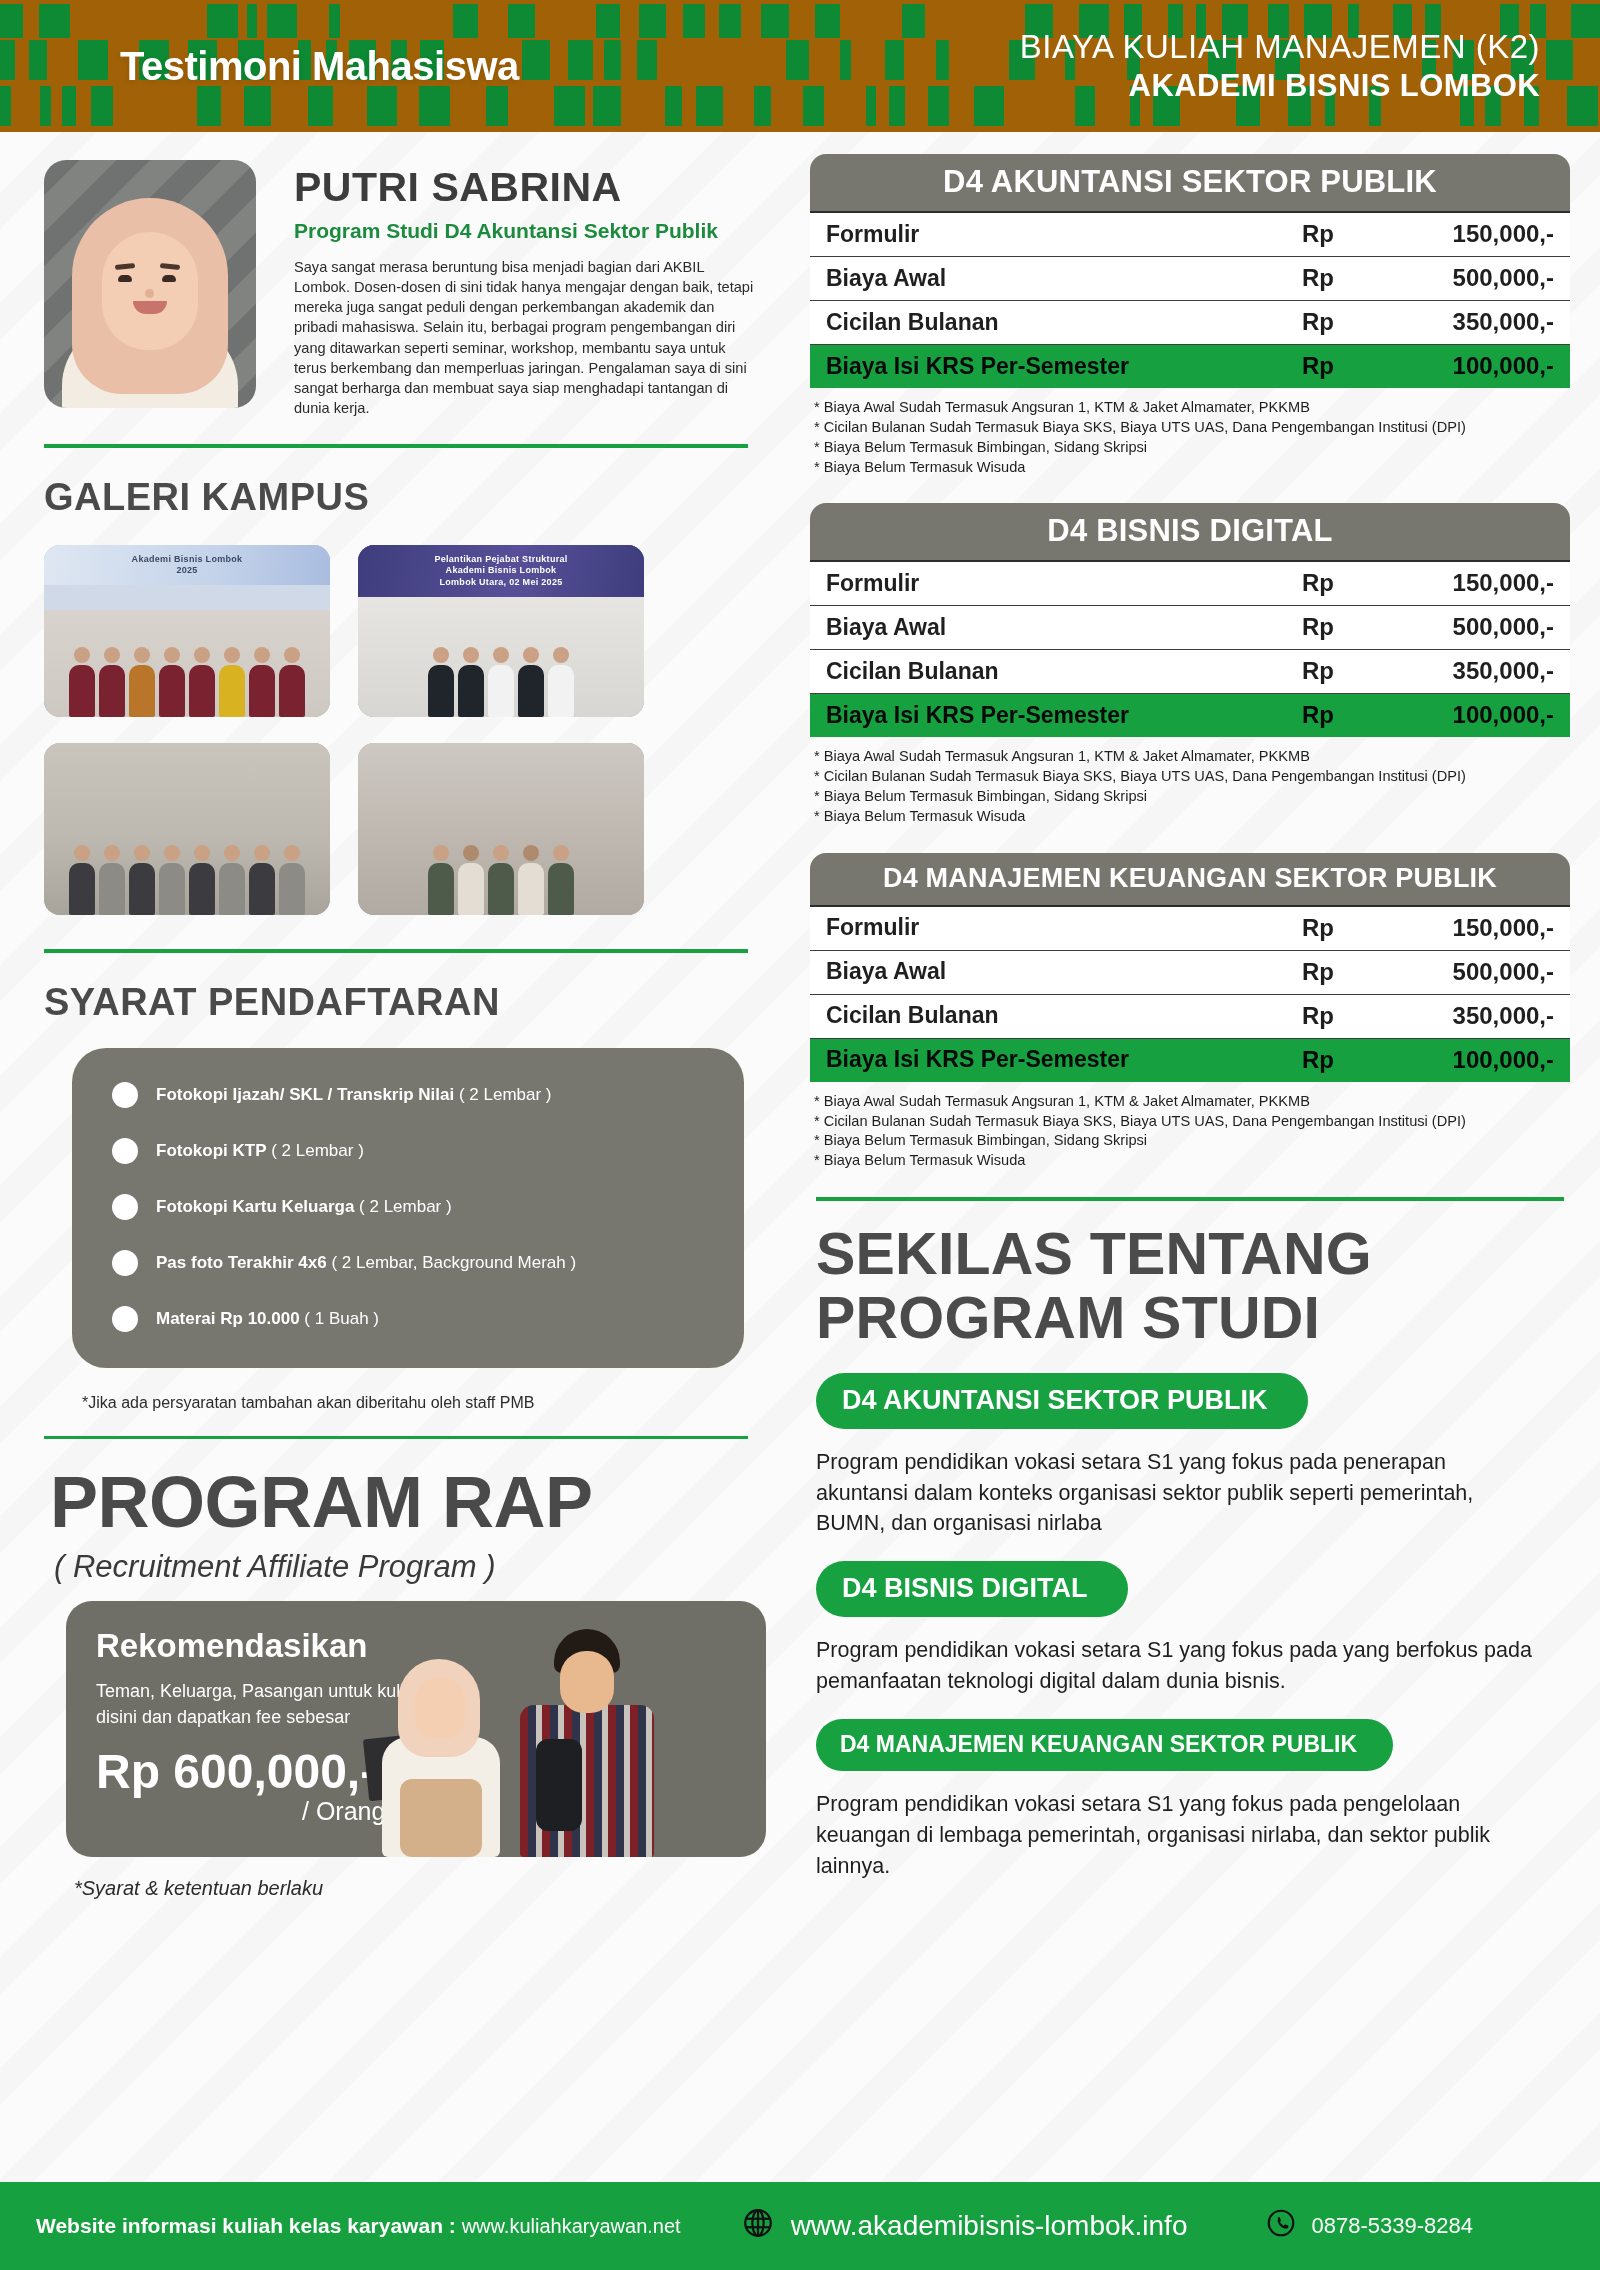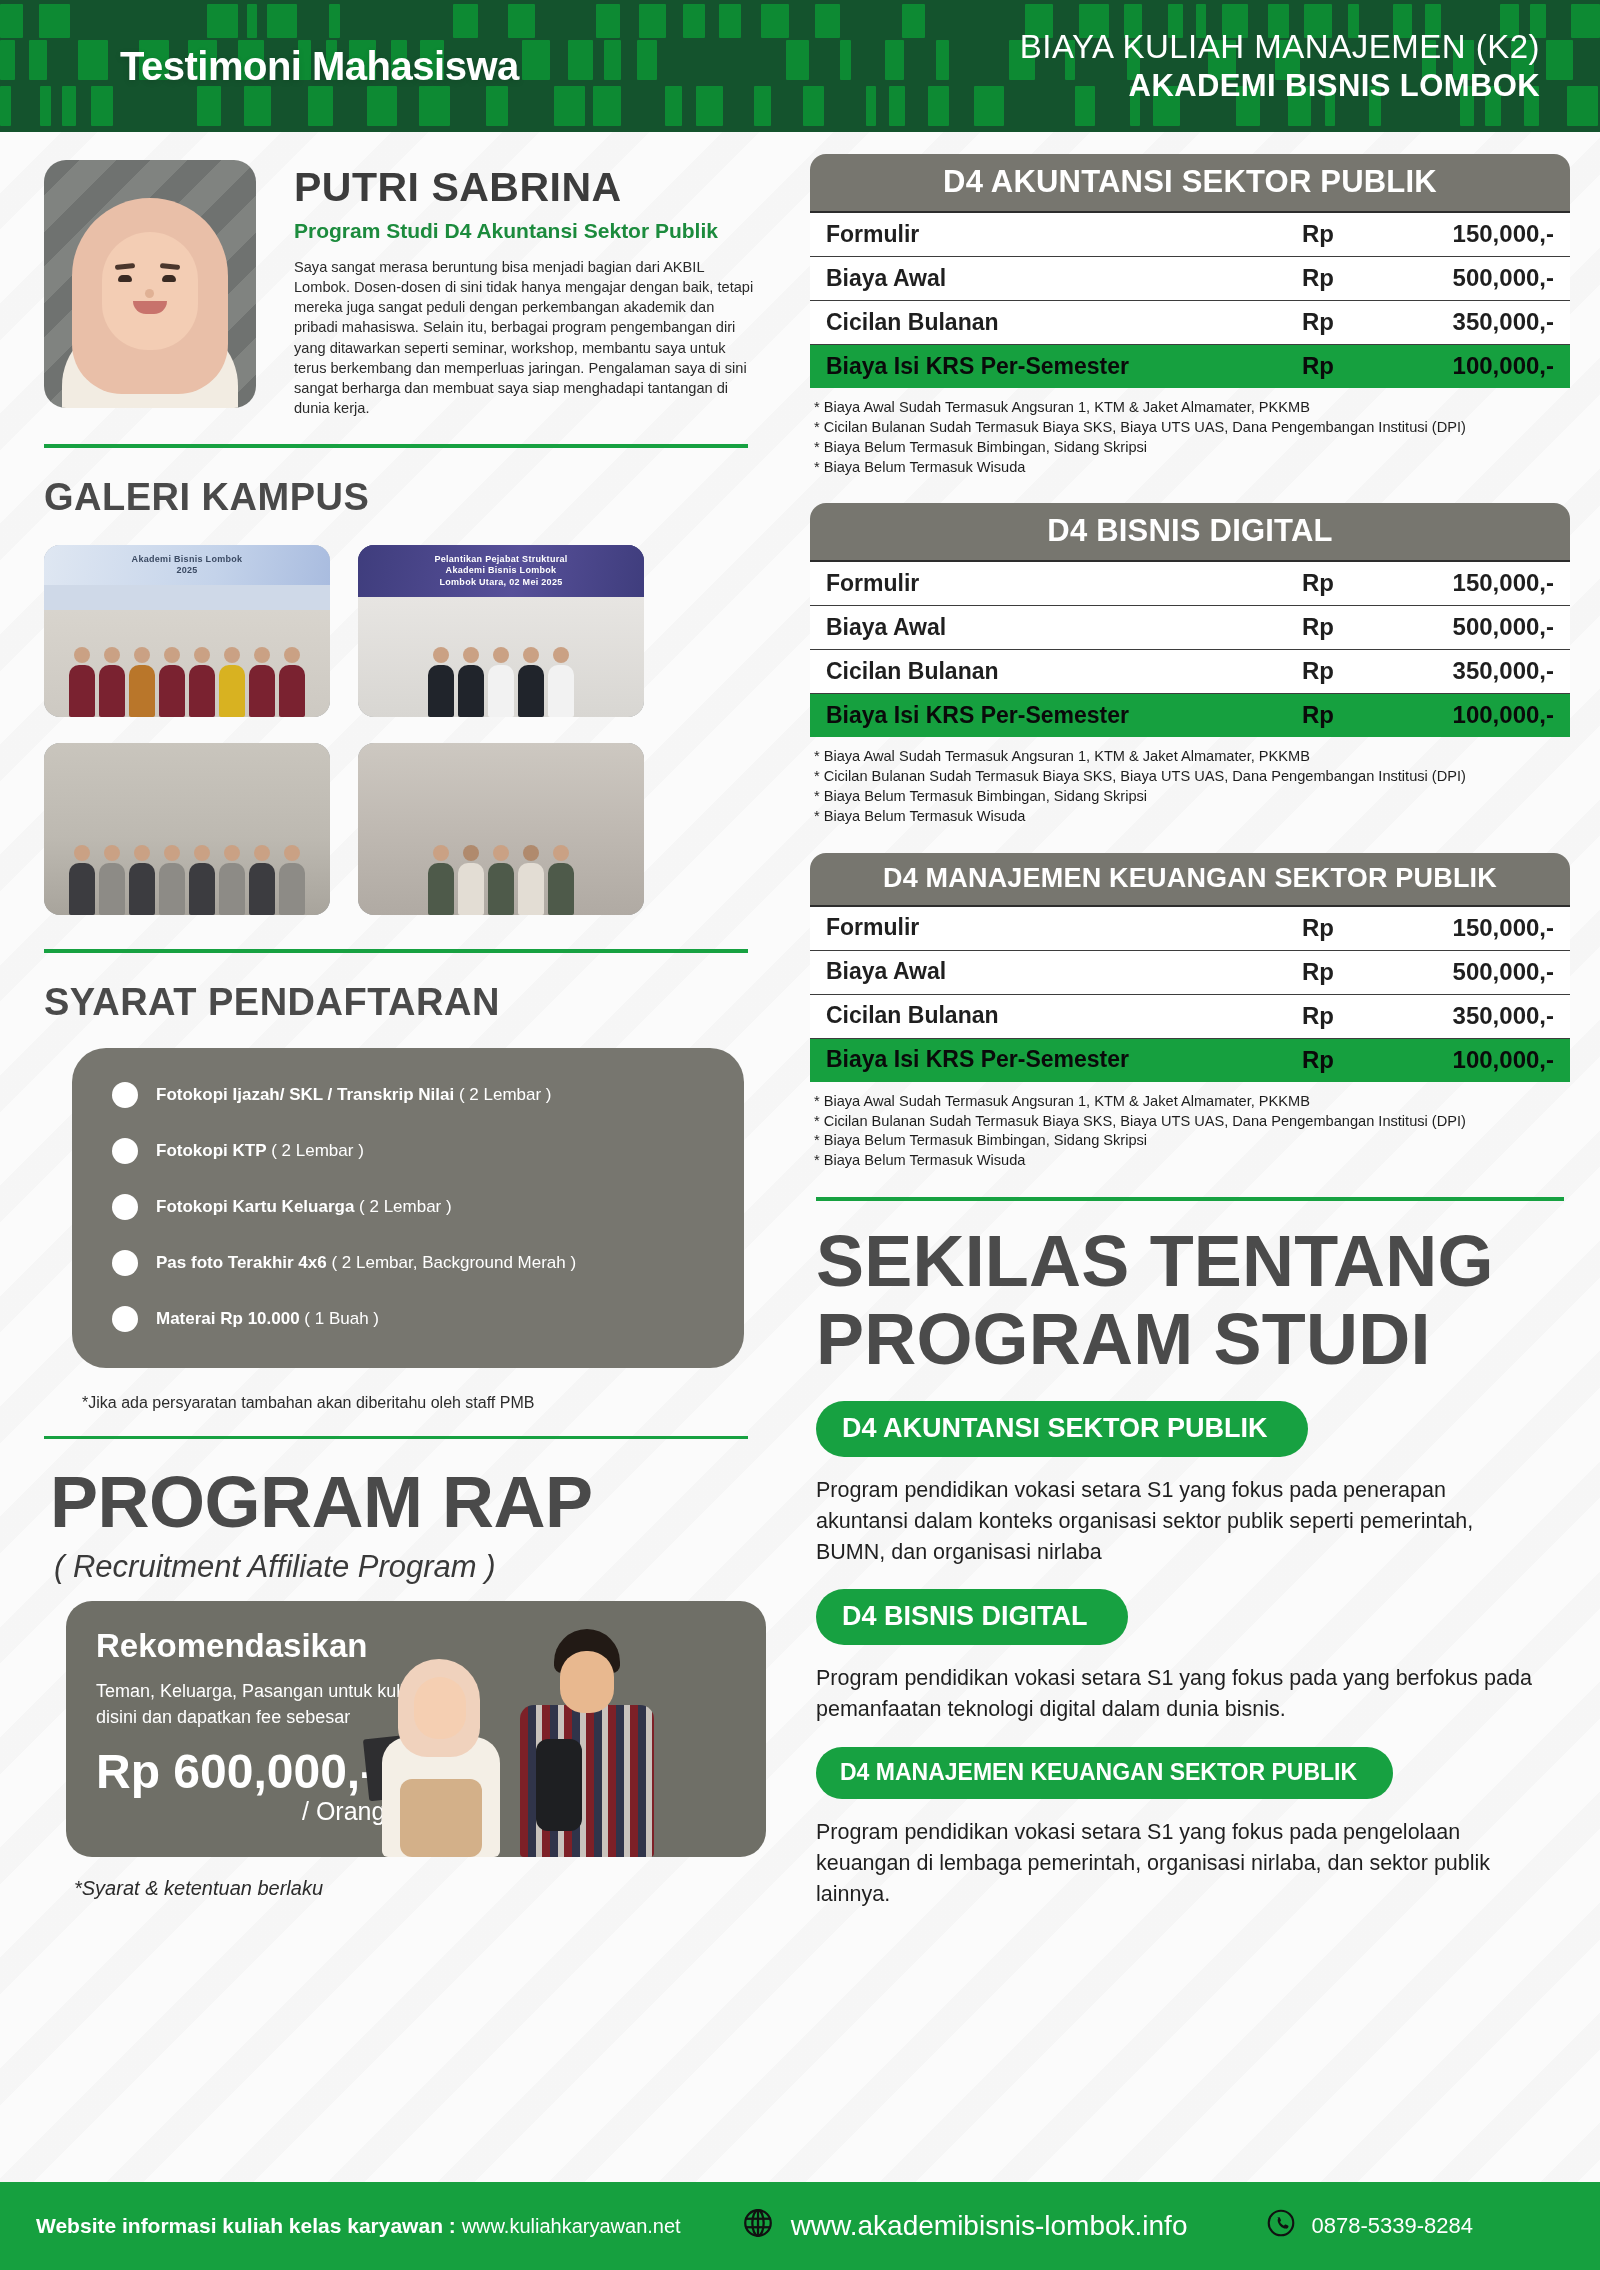--- a/index.html
+++ b/index.html
@@ -20,21 +20,21 @@
         rgba(0,0,0,0.0) 26px, rgba(0,0,0,0.0) 78px);
     pointer-events: none;
     z-index: 0;
   }
   .page { position: relative; z-index: 1; width: 1600px; height: 2270px; }
 
   
   .header {
     position: relative;
     height: 132px;
-    background: #14532d;
+    background: #a16207;
     overflow: hidden;
   }
   .header .bars {
     position: absolute; inset: 0;
     opacity: 1;
   }
   .header .bars i {
     position: absolute;
     background: #0d8a33;
     border-radius: 1px;
@@ -252,21 +252,21 @@
   .ptable td.lbl { padding-left: 16px; font-weight: bold; }
   .ptable td.cur { width: 92px; text-align: left; font-weight: bold; font-size: 24px; }
   .ptable td.val { width: 176px; text-align: right; padding-right: 16px; font-weight: bold; font-size: 24px; }
   .ptable tr.hl td { background: #16a03f; color: #0a0a0a; }
   .ptable tr.hl { border-bottom: none; }
   .footnotes { margin: 10px 0 0 4px; }
   .footnotes div { font-size: 14.6px; color: #1e1e1e; line-height: 1.36; }
 
   .hr-green-r { height: 4px; background: #17a141; margin: 26px 6px 0 6px; }
   .big-title {
-    font-size: 72px; font-weight: bold; color: #4b4b4b;
+    font-size: 59px; font-weight: bold; color: #4b4b4b;
     letter-spacing: 0.2px; line-height: 1.08; margin: 22px 0 0 6px;
   }
   .pill {
     display: inline-block;
     background: #17a141; color: #fff;
     border-radius: 40px;
     padding: 12px 40px 13px 26px;
     font-size: 27px; font-weight: bold;
     margin: 22px 0 0 6px;
   }

